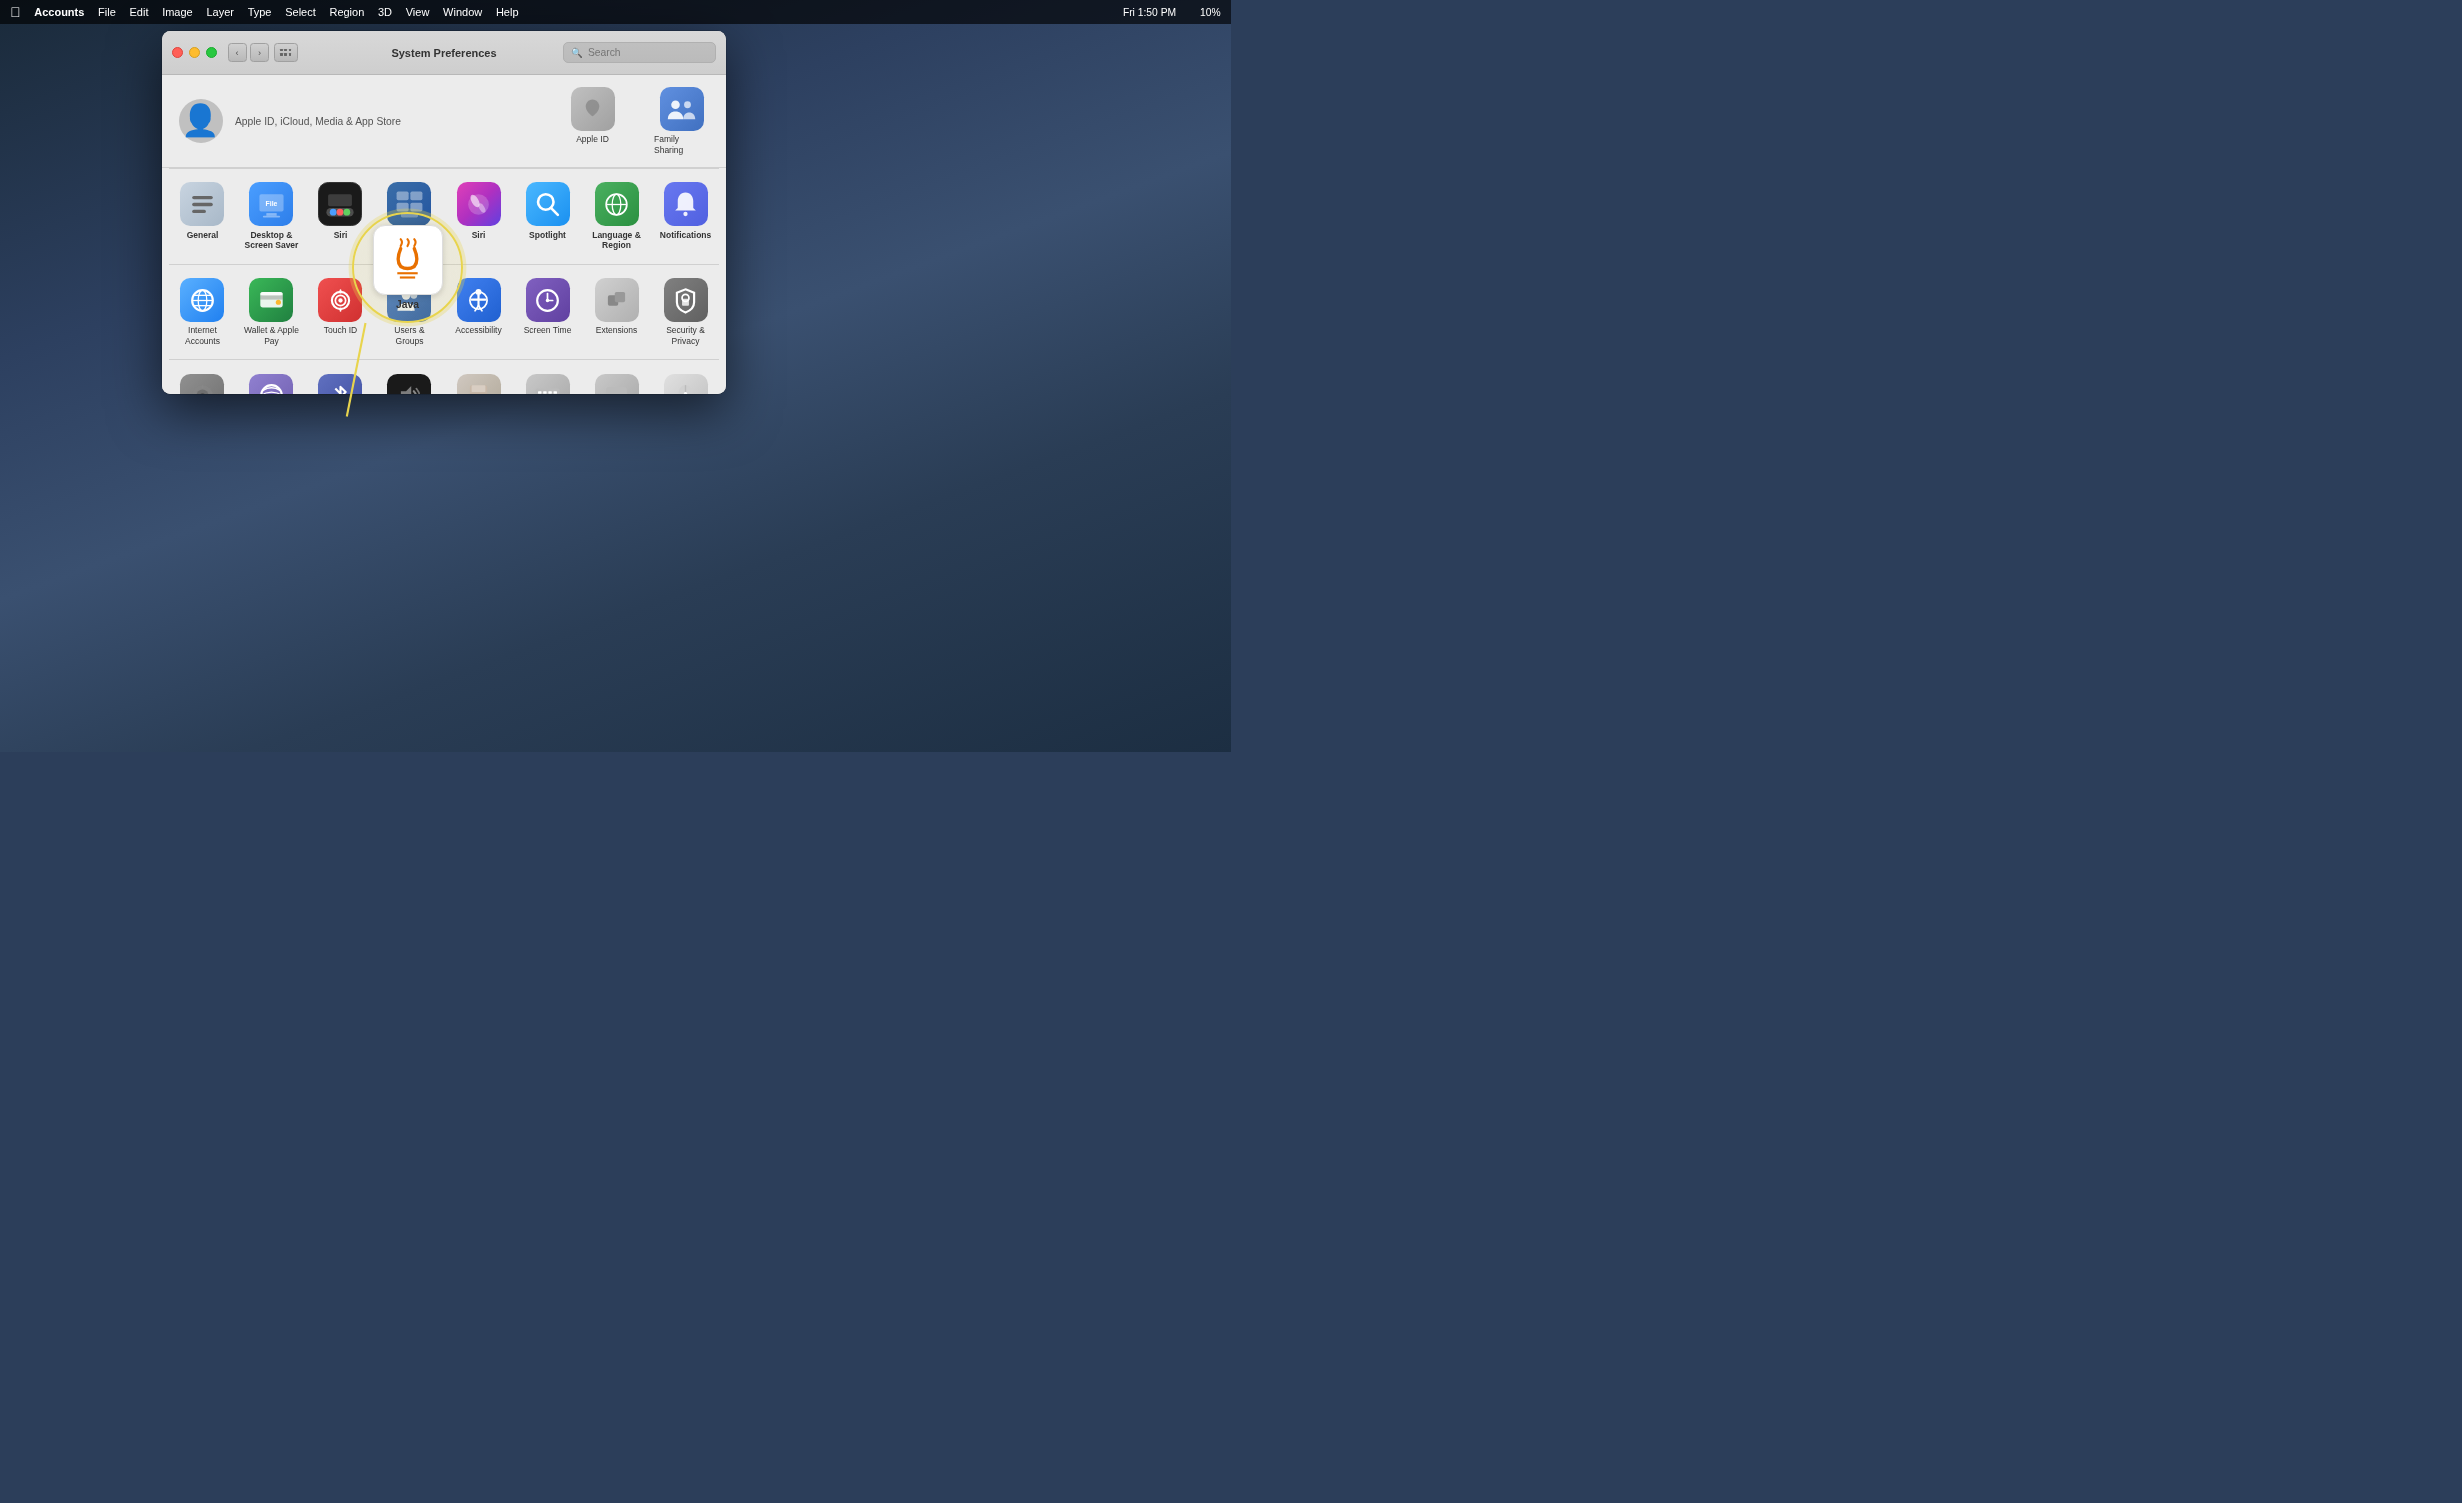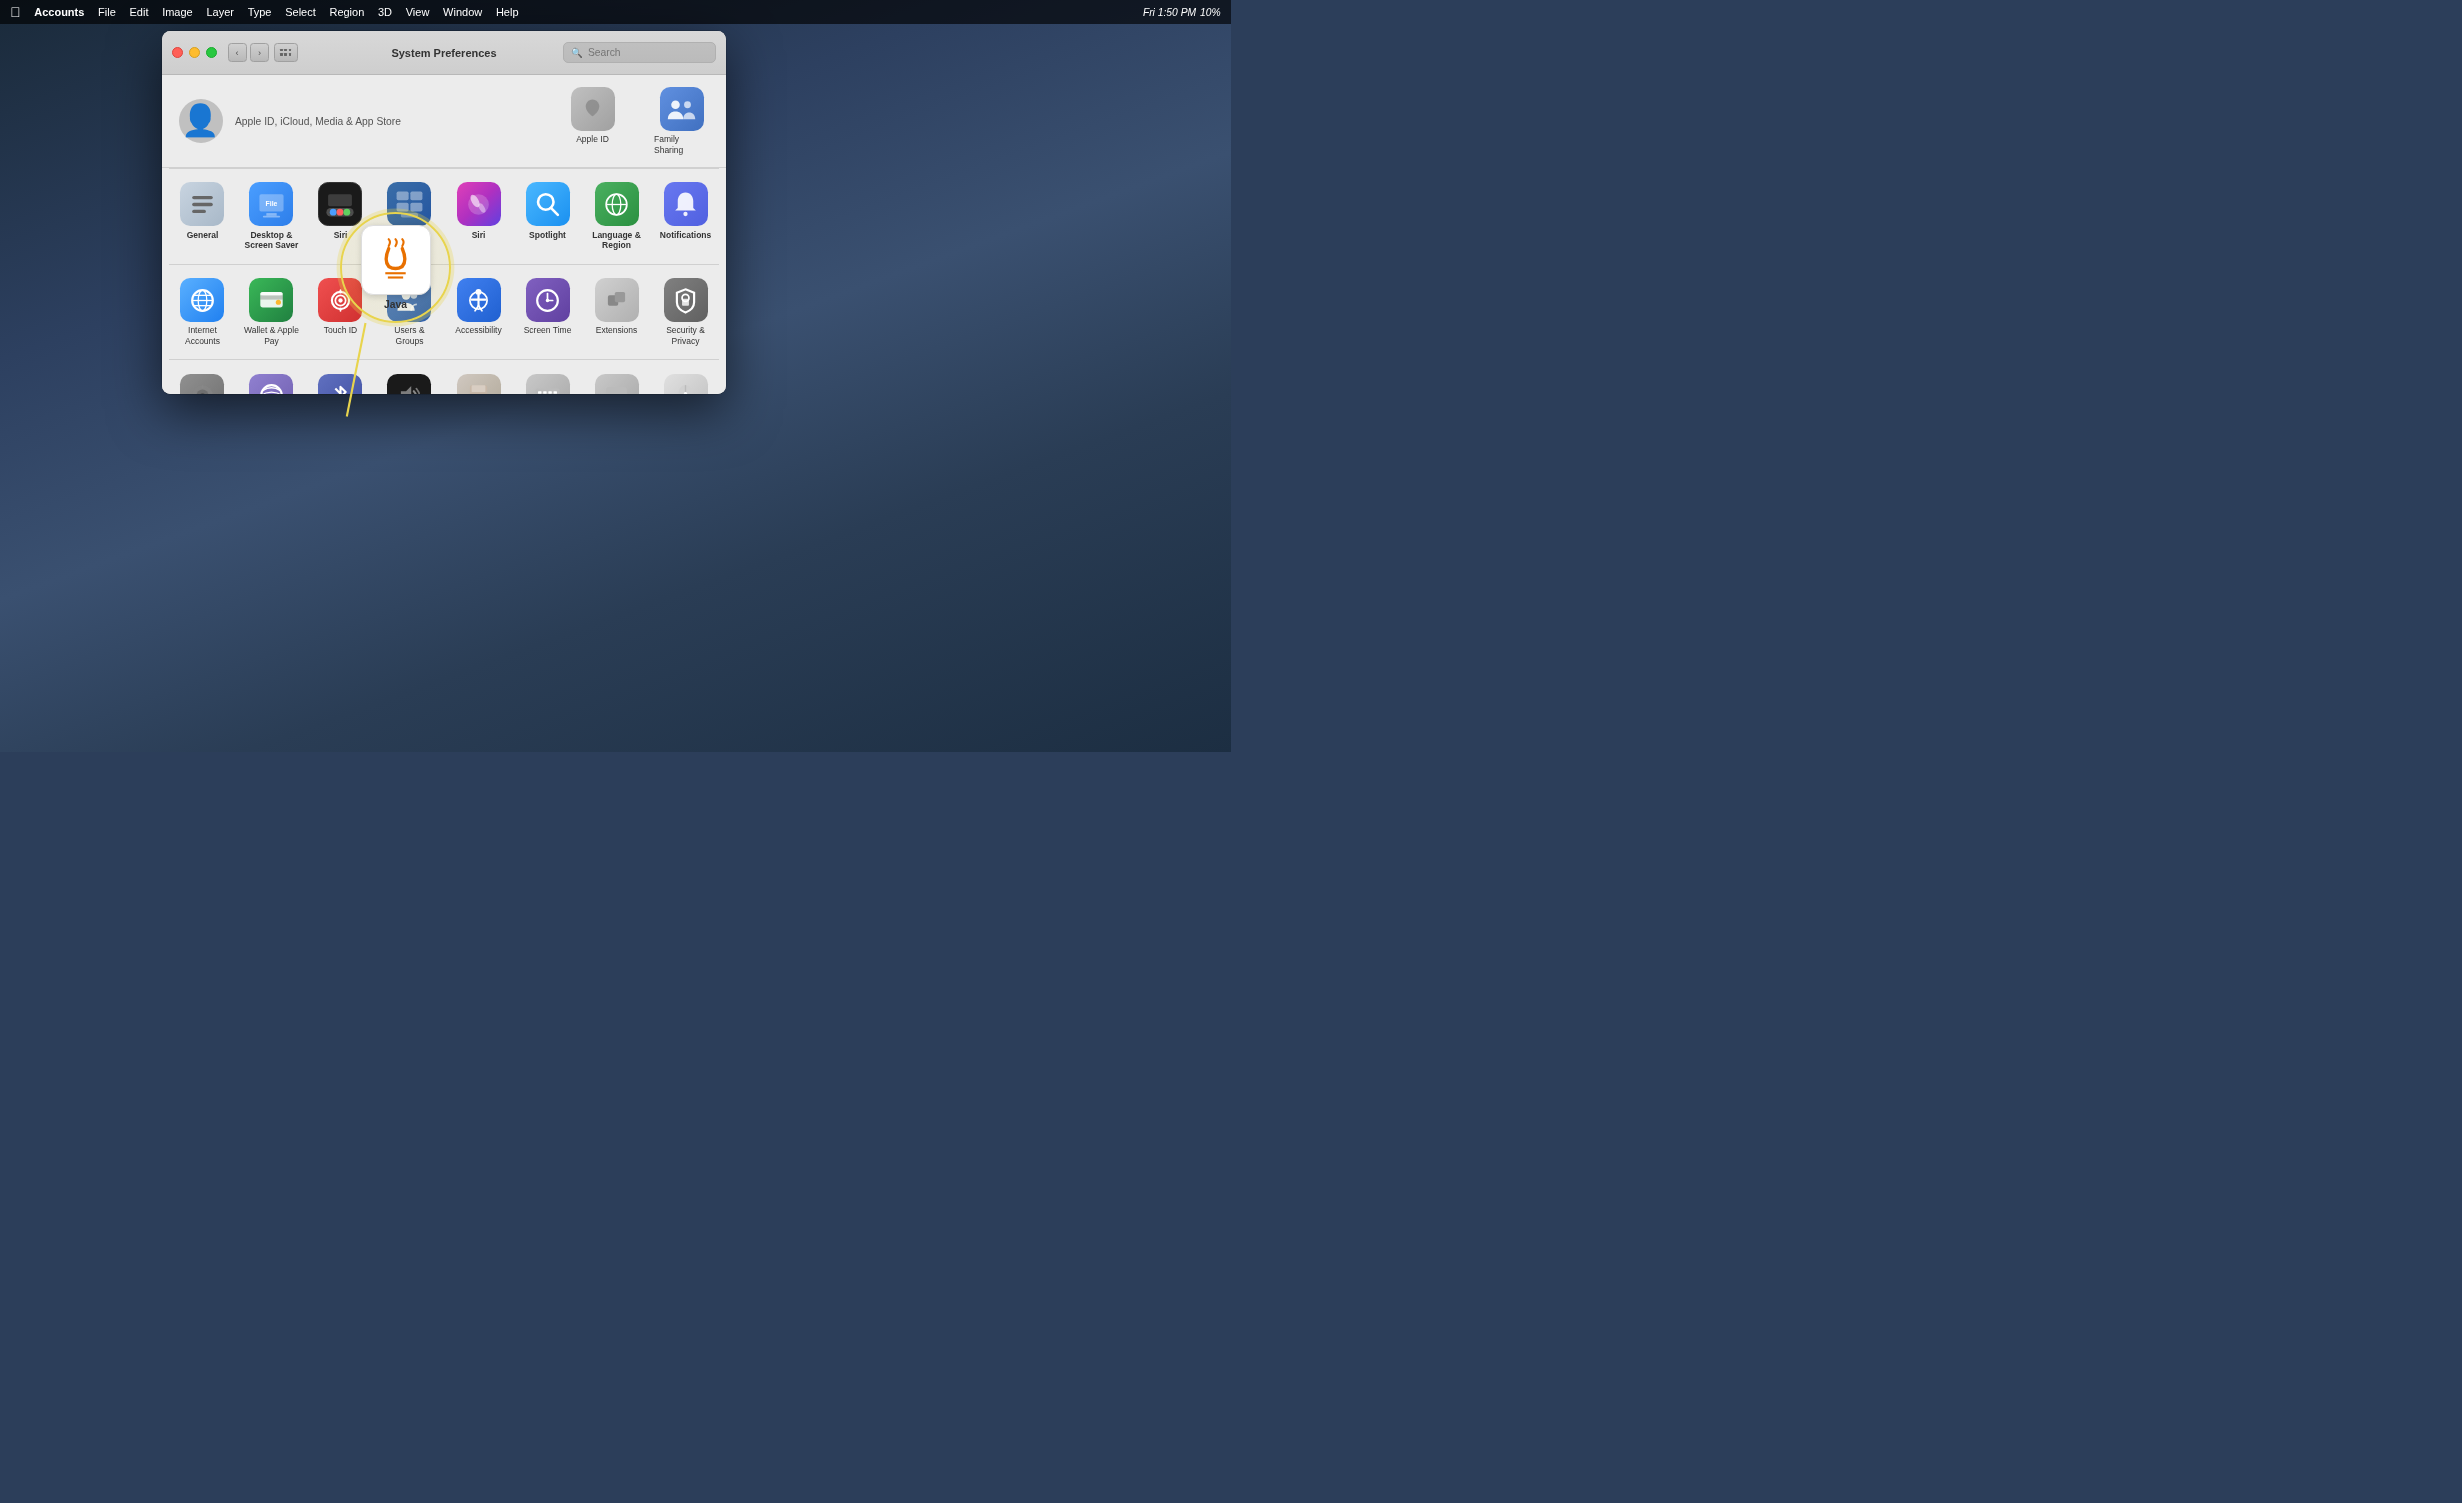--- a/index.html
+++ b/index.html
@@ -35,23 +35,22 @@
     }
     .menubar-left {
       display: flex;
       align-items: center;
       gap: 13.7px;
     }
     .menubar-right {
       margin-left: auto;
       display: flex;
       align-items: center;
-      gap: 4px;
+      gap: 24px;
       font-size: 10.3px;
-      font-style: italic;
     }
     .apple-logo { font-size: 13.7px; }
     .menubar-app { font-weight: 600; }
 
     
     .window {
       position: absolute;
       top: 31px;
       left: 162px;
       width: 564px;
@@ -654,21 +653,21 @@
 
     </div>
   </div>
 
   <div style="position: absolute; top: 212px; left: 340px; pointer-events: none; z-index: 200;">
 
     <div style="position: relative; width: 111px; height: 111px;">
 
       <div style="
         position: absolute;
-        top: 0; left: 0;
+        top: 0; left: 12px;
         width: 111px; height: 111px;
         border-radius: 50%;
         border: 2.6px solid #e8d44d;
         background: radial-gradient(circle, rgba(232,212,77,0.2) 0%, rgba(232,212,77,0.05) 70%, transparent 100%);
         display: flex;
         align-items: center;
         justify-content: center;
         flex-direction: column;
         box-shadow: 0 0 0 3.4px rgba(232,212,77,0.3), inset 0 0 26px rgba(232,212,77,0.1);
       ">

